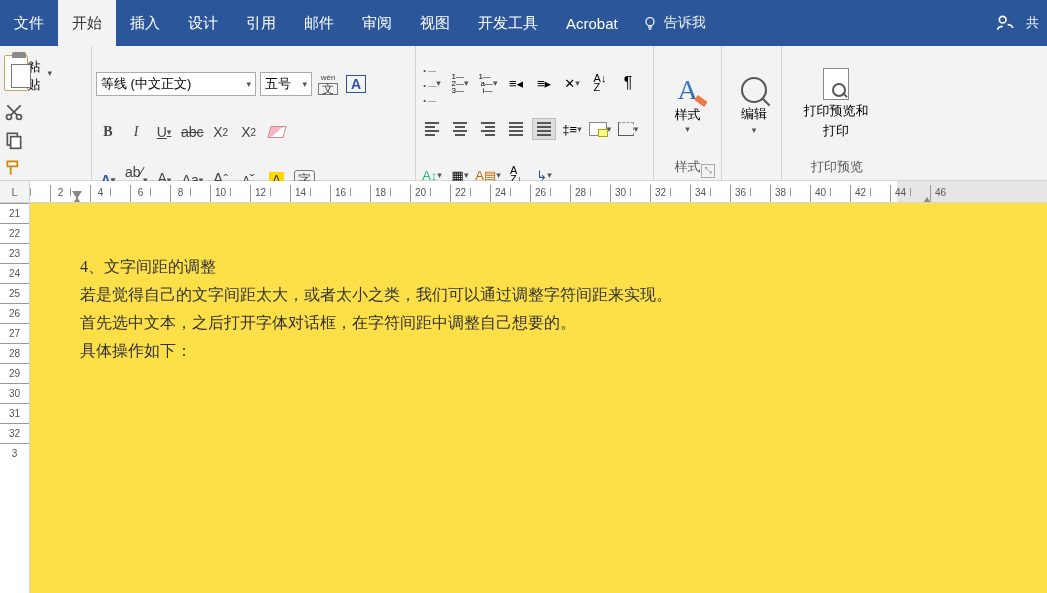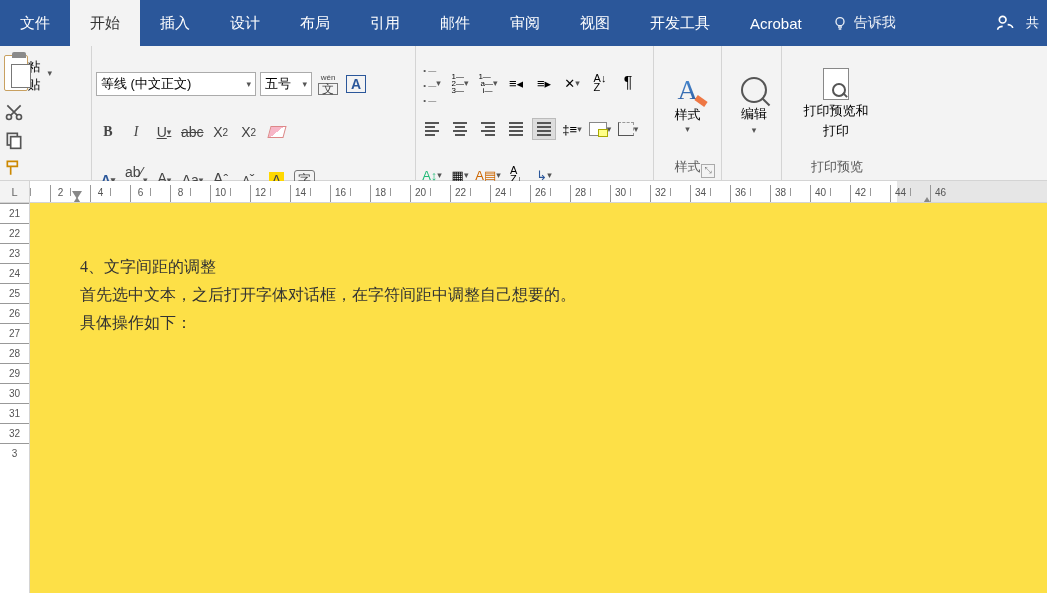--- a/index.html
+++ b/index.html
@@ -1,19 +1,19 @@
 <!DOCTYPE html>
 <html><head>
 <meta charset="utf-8">
 <style>
   * { margin: 0; padding: 0; box-sizing: border-box; }
   body { font-family: "Microsoft YaHei", sans-serif; font-size: 13px; background: #fff; overflow: hidden; }
   .window { width: 1047px; height: 593px; background: #fff; position: relative; }
   .titlebar { background: #2b579a; height: 46px; display: flex; align-items: stretch; color: #fff; }
-  .tab { padding: 0 20px; display: flex; align-items: center; font-size: 15px; cursor: pointer; }
+  .tab { padding: 0 14px; display: flex; align-items: center; font-size: 15px; cursor: pointer; }
   .tab.file { background: #2b579a; }
   .tab.active { background: #f3f3f3; color: #333; }
   .tellme { display: flex; align-items: center; gap: 6px; opacity: 0.9; font-size: 14px; padding: 0 10px; }
   .bulb { width: 16px; height: 16px; }
   .titlebar-right { margin-left: auto; display: flex; align-items: center; padding: 0 8px; gap: 10px; }
   .share-icon { width: 20px; height: 20px; }
 
   .ribbon { background: #f3f3f3; height: 135px; border-bottom: 1px solid #d4d4d4; display: flex; }
   .group { border-right: 1px solid #d4d4d4; display: flex; flex-direction: column; padding: 2px 4px 0 4px; }
   .group-body { flex: 1; display: flex; flex-direction: column; justify-content: space-around; }
@@ -97,21 +97,20 @@
 </head>
 <body>
 
 <div class="window">
 
   <div class="titlebar">
     <div class="tab file">文件</div>
     <div class="tab active">开始</div>
     <div class="tab">插入</div>
     <div class="tab">设计</div>
-    <div class="tab">布局</div>
     <div class="tab">引用</div>
     <div class="tab">邮件</div>
     <div class="tab">审阅</div>
     <div class="tab">视图</div>
     <div class="tab">开发工具</div>
     <div class="tab">Acrobat</div>
     <div class="tellme">
       <svg class="bulb" viewBox="0 0 24 24" fill="none" stroke="#fff" stroke-width="2">
           <circle cx="12" cy="10" r="6"></circle>
           <path d="M9 18h6M10 21h4"></path>
@@ -356,17 +355,18 @@
         <div class="vtick">27</div>
         <div class="vtick">28</div>
         <div class="vtick">29</div>
         <div class="vtick">30</div>
         <div class="vtick">31</div>
         <div class="vtick">32</div>
         <div class="vtick">3</div>
       </div>
     <div class="page">
       <p class="para">4、文字间距的调整</p>
+      <p class="para">若是觉得自己的文字间距太大，或者太小之类，我们可以通过调整字符间距来实现。</p>
       <p class="para">首先选中文本，之后打开字体对话框，在字符间距中调整自己想要的。</p>
       <p class="para">具体操作如下：</p>
     </div>
   </div>
 </div>
 
 </body></html>

